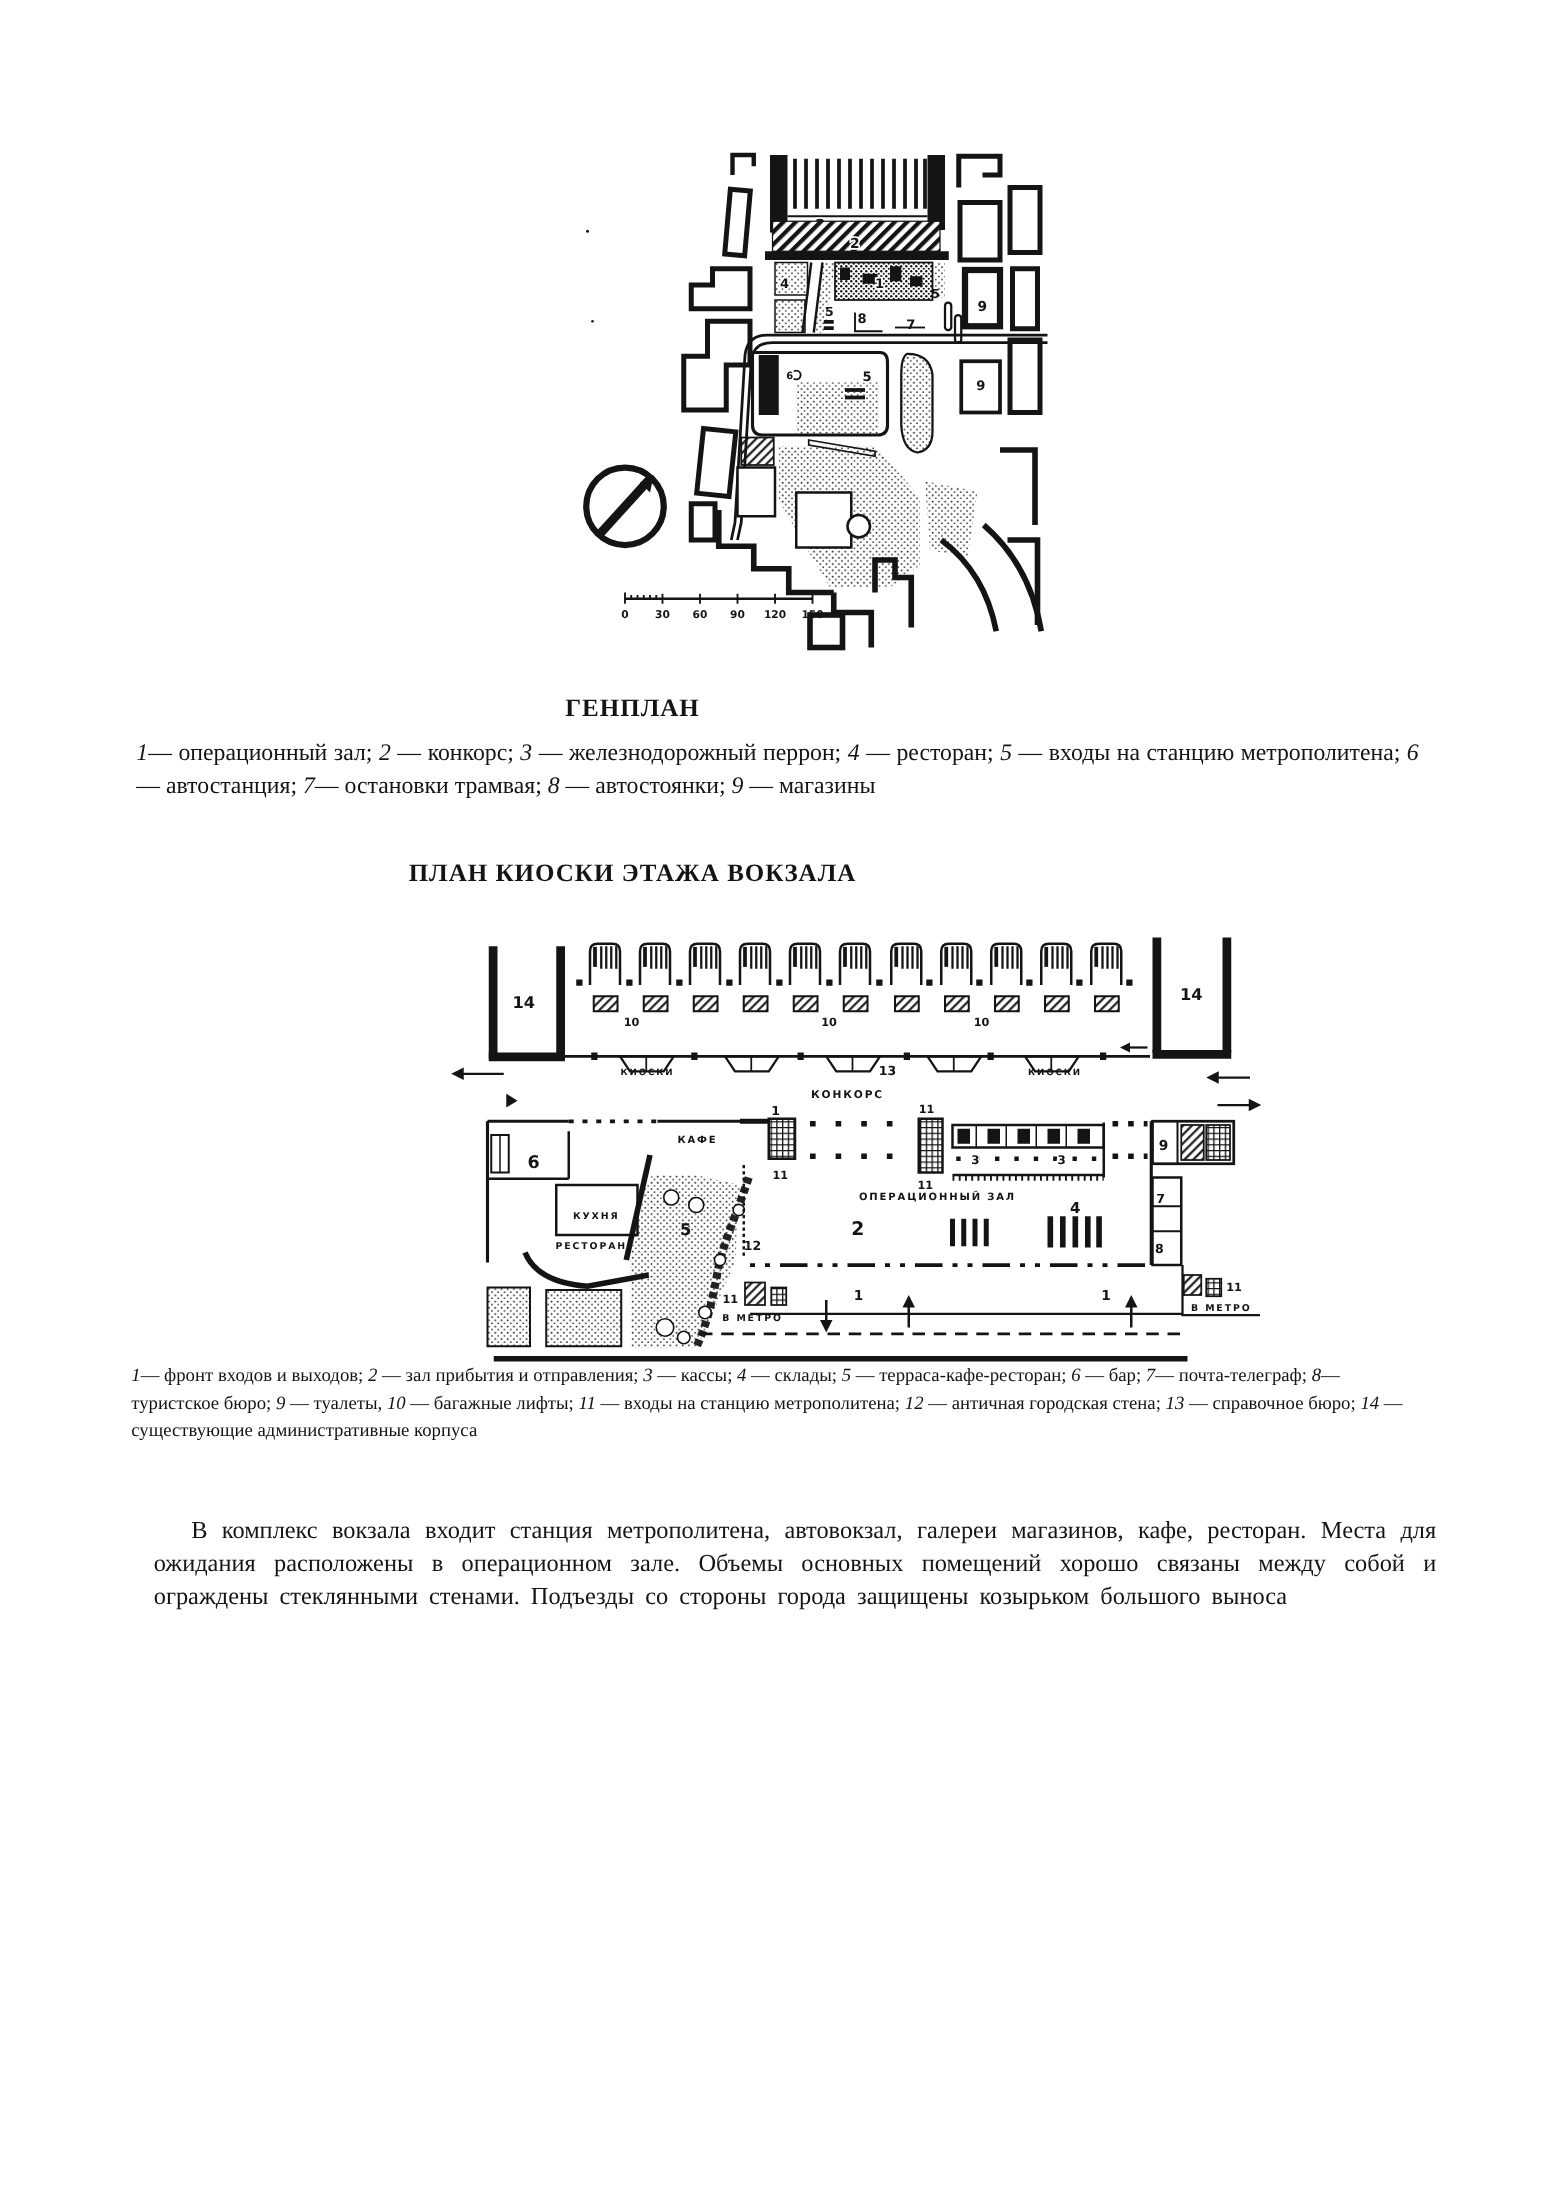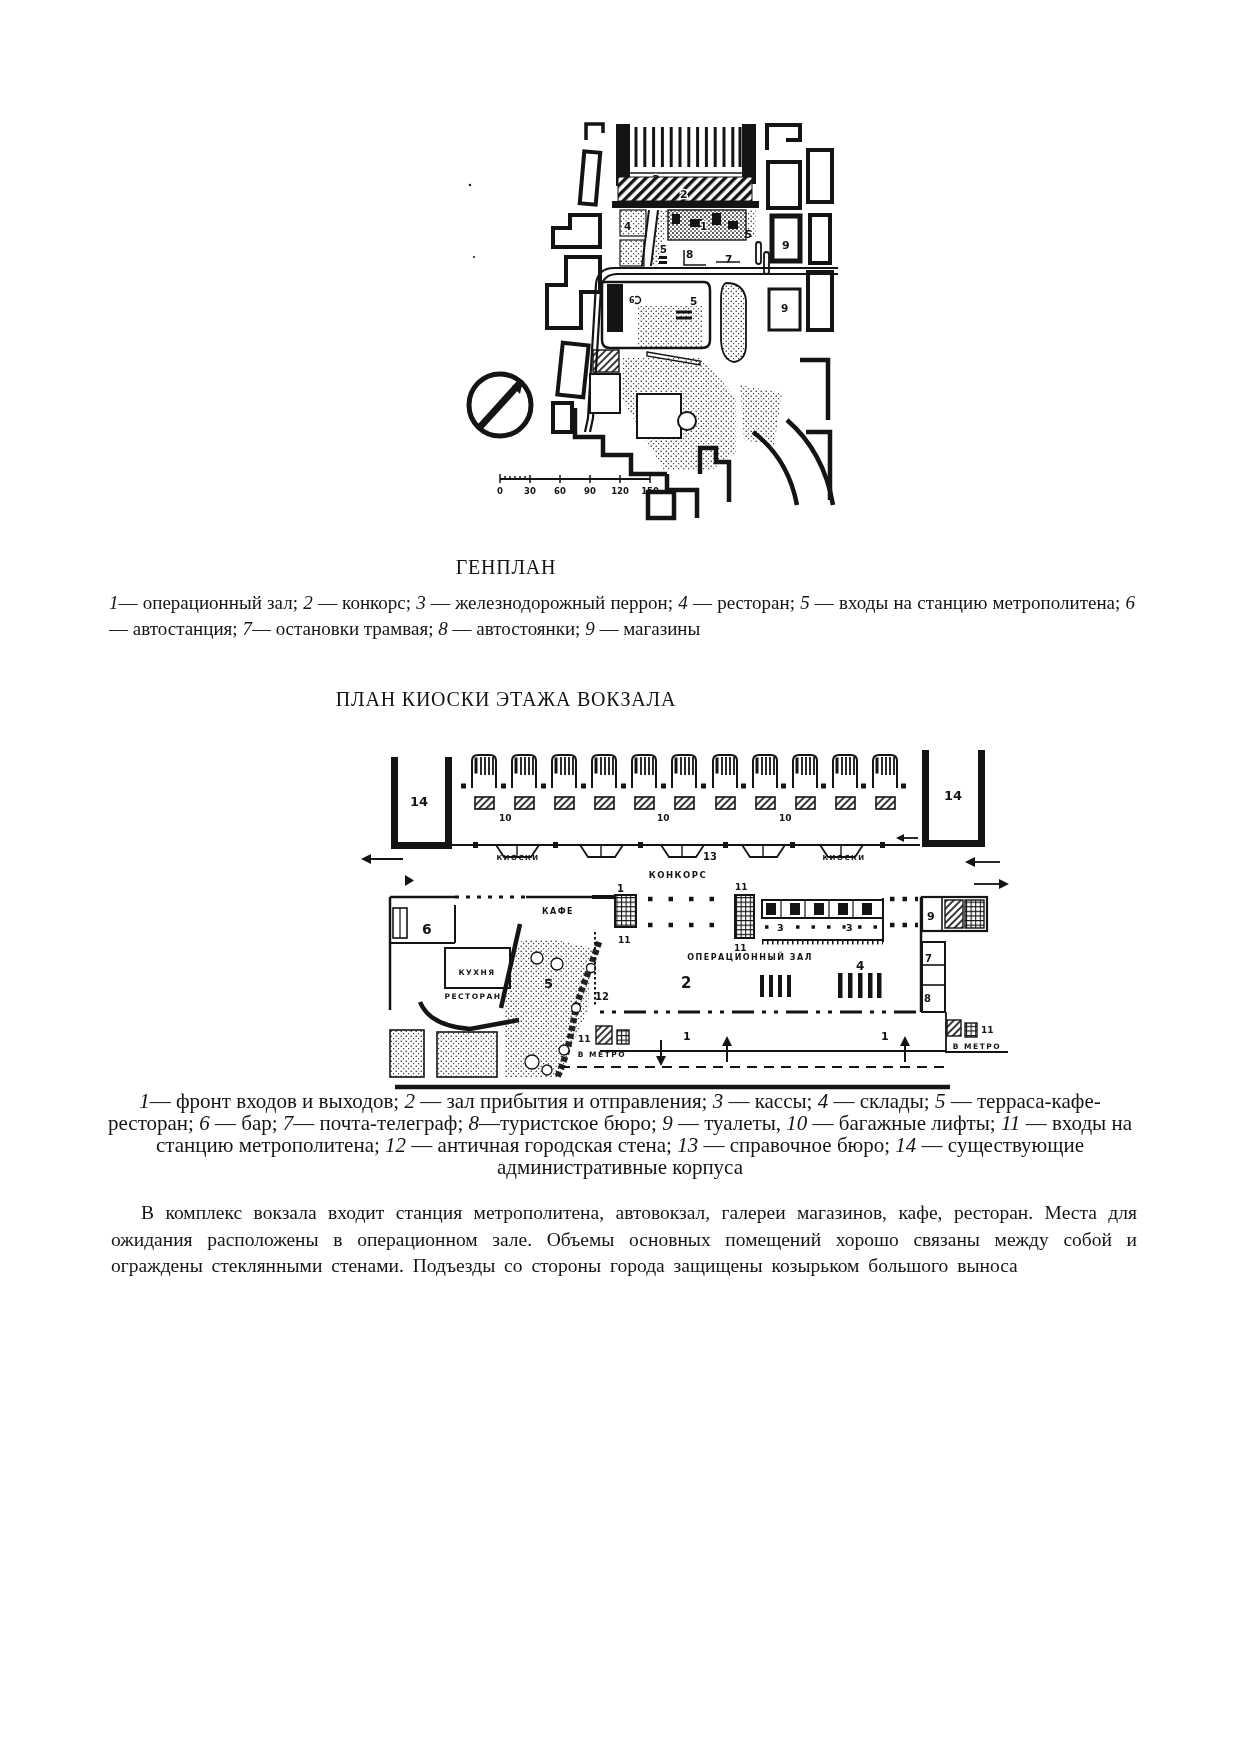--- a/index.html
+++ b/index.html
@@ -1,22 +1,22 @@
 <!DOCTYPE html>
 <html><head>
 <meta charset="utf-8">
 <style>
   html,body{margin:0;padding:0}
   body{width:1240px;height:1753px;position:relative;background:#ffffff;
        font-family:"Liberation Serif","DejaVu Serif",serif;color:#141414;overflow:hidden}
   .abs{position:absolute}
-  .heading{font-weight:normal;text-align:center;font-size:20px;letter-spacing:.8px;width:1012px}
+  .heading{font-weight:bold;text-align:center;font-size:20px;letter-spacing:.8px;width:1012px}
   .cap{font-size:19px;line-height:26px;text-align:justify}
   .cap i,.cap2 i{font-style:italic}
-  .cap2{font-size:21px;line-height:22px;text-align:center}
+  .cap2{font-size:15px;line-height:22px;}
   .para{font-size:19.5px;line-height:26.5px;text-align:justify;text-indent:30px;word-spacing:4px}
   svg{position:absolute;overflow:visible}
   svg text{font-family:"DejaVu Sans","Liberation Sans",sans-serif;font-weight:700;fill:#151515;stroke:none}
   .halo{paint-order:stroke;stroke:#ffffff;stroke-width:2.6px}
   .small-caps{letter-spacing:1.5px}
 </style>
 </head>
 <body>
 
 <svg class="abs" style="left:430px;top:95px" width="410" height="425" viewBox="430 95 410 425">
@@ -426,13 +426,13 @@
     <text x="981" y="1033" font-size="9" stroke="none">11</text>
     <text x="977" y="1049" font-size="7.5" text-anchor="middle" class="small-caps" stroke="none">В МЕТРО</text>
     <path d="M946 1012 V1052 H1008" stroke-width="1.8"></path>
   </g>
 </svg>
 
 <div class="abs cap2" style="left:105px;top:1090px;width:1030px">
   <span><i>1</i><span>— фронт входов и выходов; </span></span><span><i>2</i><span> — зал прибытия и отправления; </span></span><span><i>3</i><span> — кассы; </span></span><span><i>4</i><span> — склады; </span></span><span><i>5</i><span> — терраса-кафе-ресторан; </span></span><span><i>6</i><span> — бар; </span></span><span><i>7</i><span>— почта-телеграф; </span></span><span><i>8</i><span>—туристское бюро; </span></span><span><i>9</i><span> — туалеты, </span></span><span><i>10</i><span> — багажные лифты; </span></span><span><i>11</i><span> — входы на станцию метрополитена; </span></span><span><i>12</i><span> — античная городская стена; </span></span><span><i>13</i><span> — справочное бюро; </span></span><span><i>14</i><span> — существующие административные корпуса</span></span>
 </div>
 
-<p class="abs para" style="left:107px;top:1196px;width:1026px;margin:4px">В комплекс вокзала входит станция метрополитена, автовокзал, галереи магазинов, кафе, ресторан. Места для ожидания расположены в операционном зале. Объемы основных помещений хорошо связаны между собой и ограждены стеклянными стенами. Подъезды со стороны города защищены козырьком большого выноса</p>
+<p class="abs para" style="left:107px;top:1196px;width:1026px;margin:16px">В комплекс вокзала входит станция метрополитена, автовокзал, галереи магазинов, кафе, ресторан. Места для ожидания расположены в операционном зале. Объемы основных помещений хорошо связаны между собой и ограждены стеклянными стенами. Подъезды со стороны города защищены козырьком большого выноса</p>
 
 </body></html>

